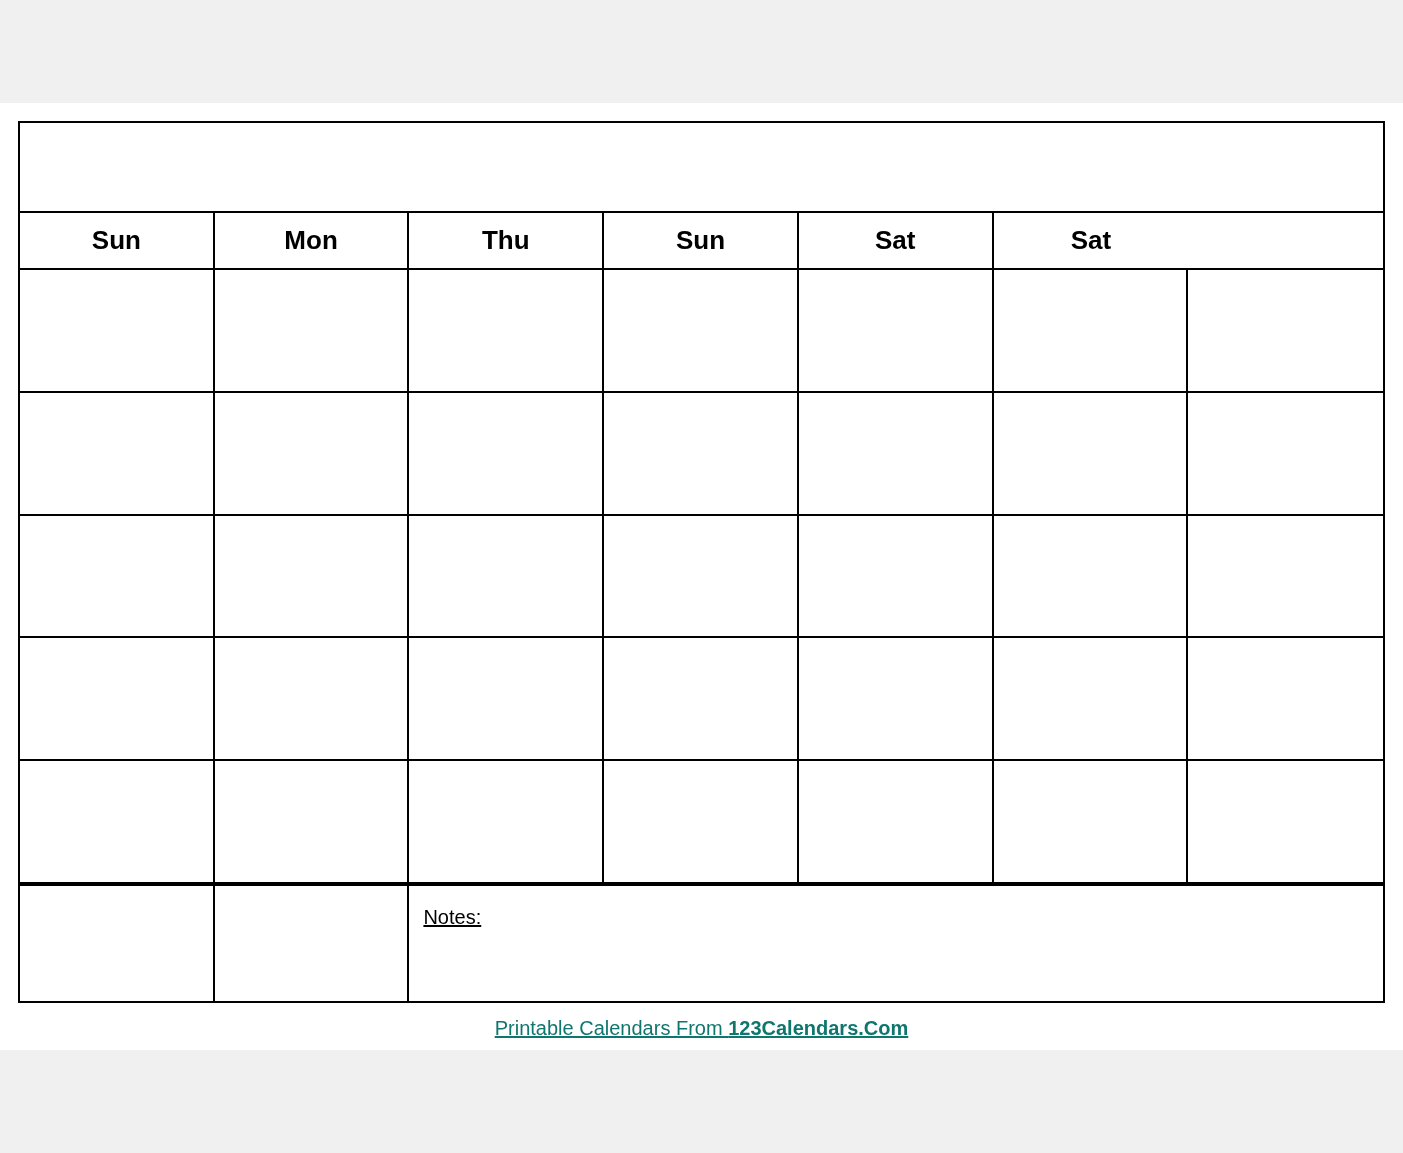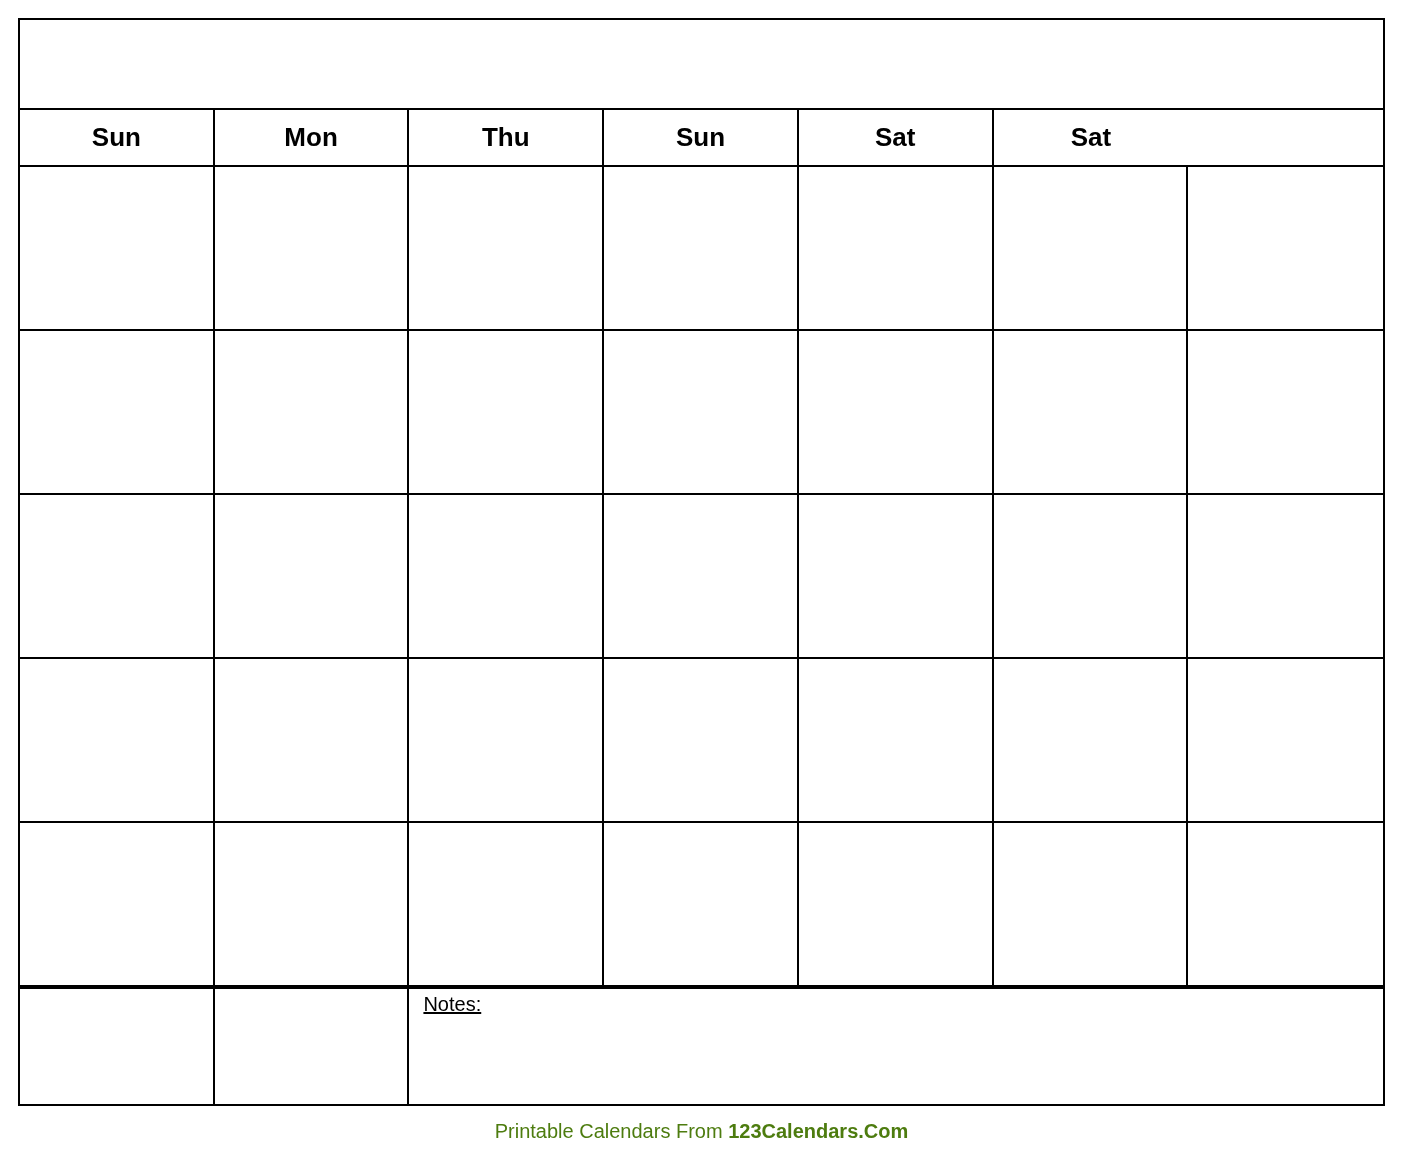--- a/index.html
+++ b/index.html
@@ -12,21 +12,21 @@
       background: #f0f0f0;
       display: flex;
       justify-content: center;
       align-items: center;
       min-height: 100vh;
       font-family: Arial, sans-serif;
     }
 
     .page-wrapper {
       width: 1403px;
-      height: 1153px;
+      height: 947px;
       background: #fff;
       display: flex;
       flex-direction: column;
       align-items: center;
       justify-content: flex-start;
       padding: 18px 18px 0 18px;
     }
 
     .calendar-container {
       width: 100%;
@@ -98,34 +98,35 @@
     }
 
     .notes-cell-empty {
       border-right: 2px solid #000;
       background: #fff;
     }
 
     .notes-cell-content {
       grid-column: 3 / 8;
       background: #fff;
-      padding: 4px 14px;
+      padding: 20px 14px;
     }
 
     .notes-label {
       font-size: 20px;
       text-decoration: underline;
     }
 
     .footer {
       width: 100%;
       text-align: center;
       padding: 14px 0 10px 0;
       font-size: 20px;
-      color: #4d7c0f;
+      color: #0f766e;
+      text-decoration: underline;
     }
 
     .footer-bold {
       font-weight: bold;
     }
   </style>
 </head>
 <body>
 
 <div class="page-wrapper">

